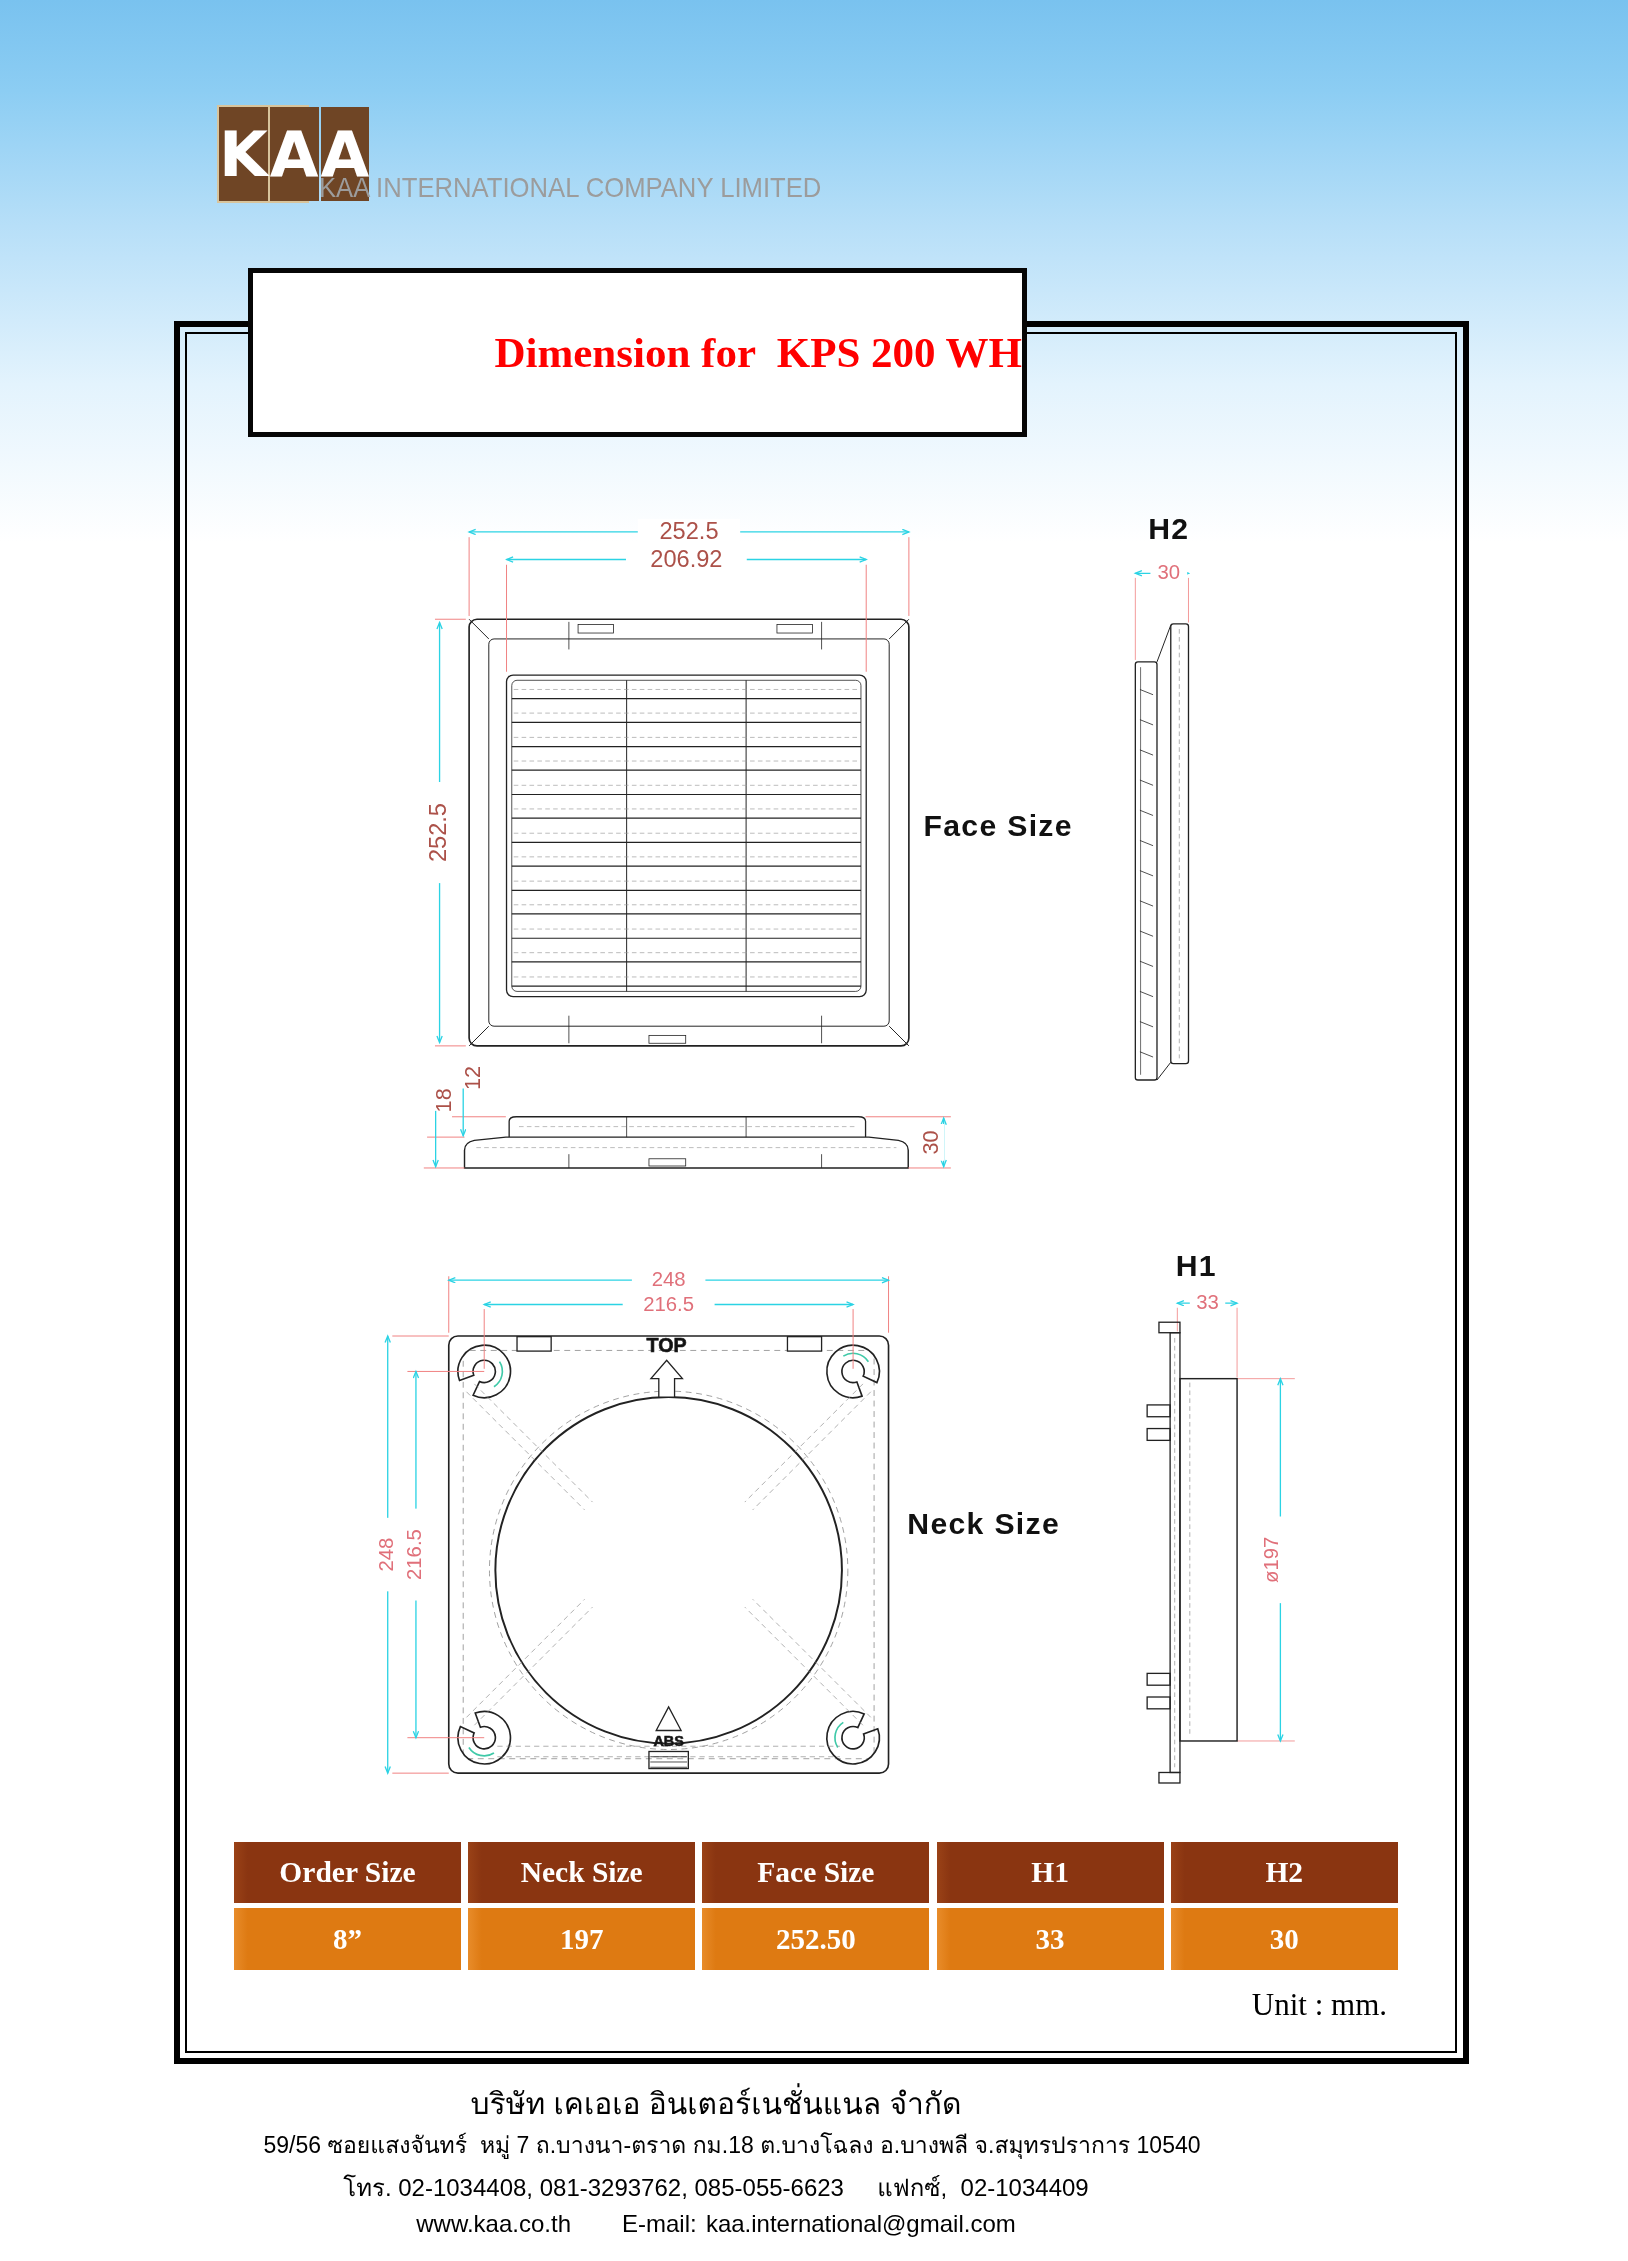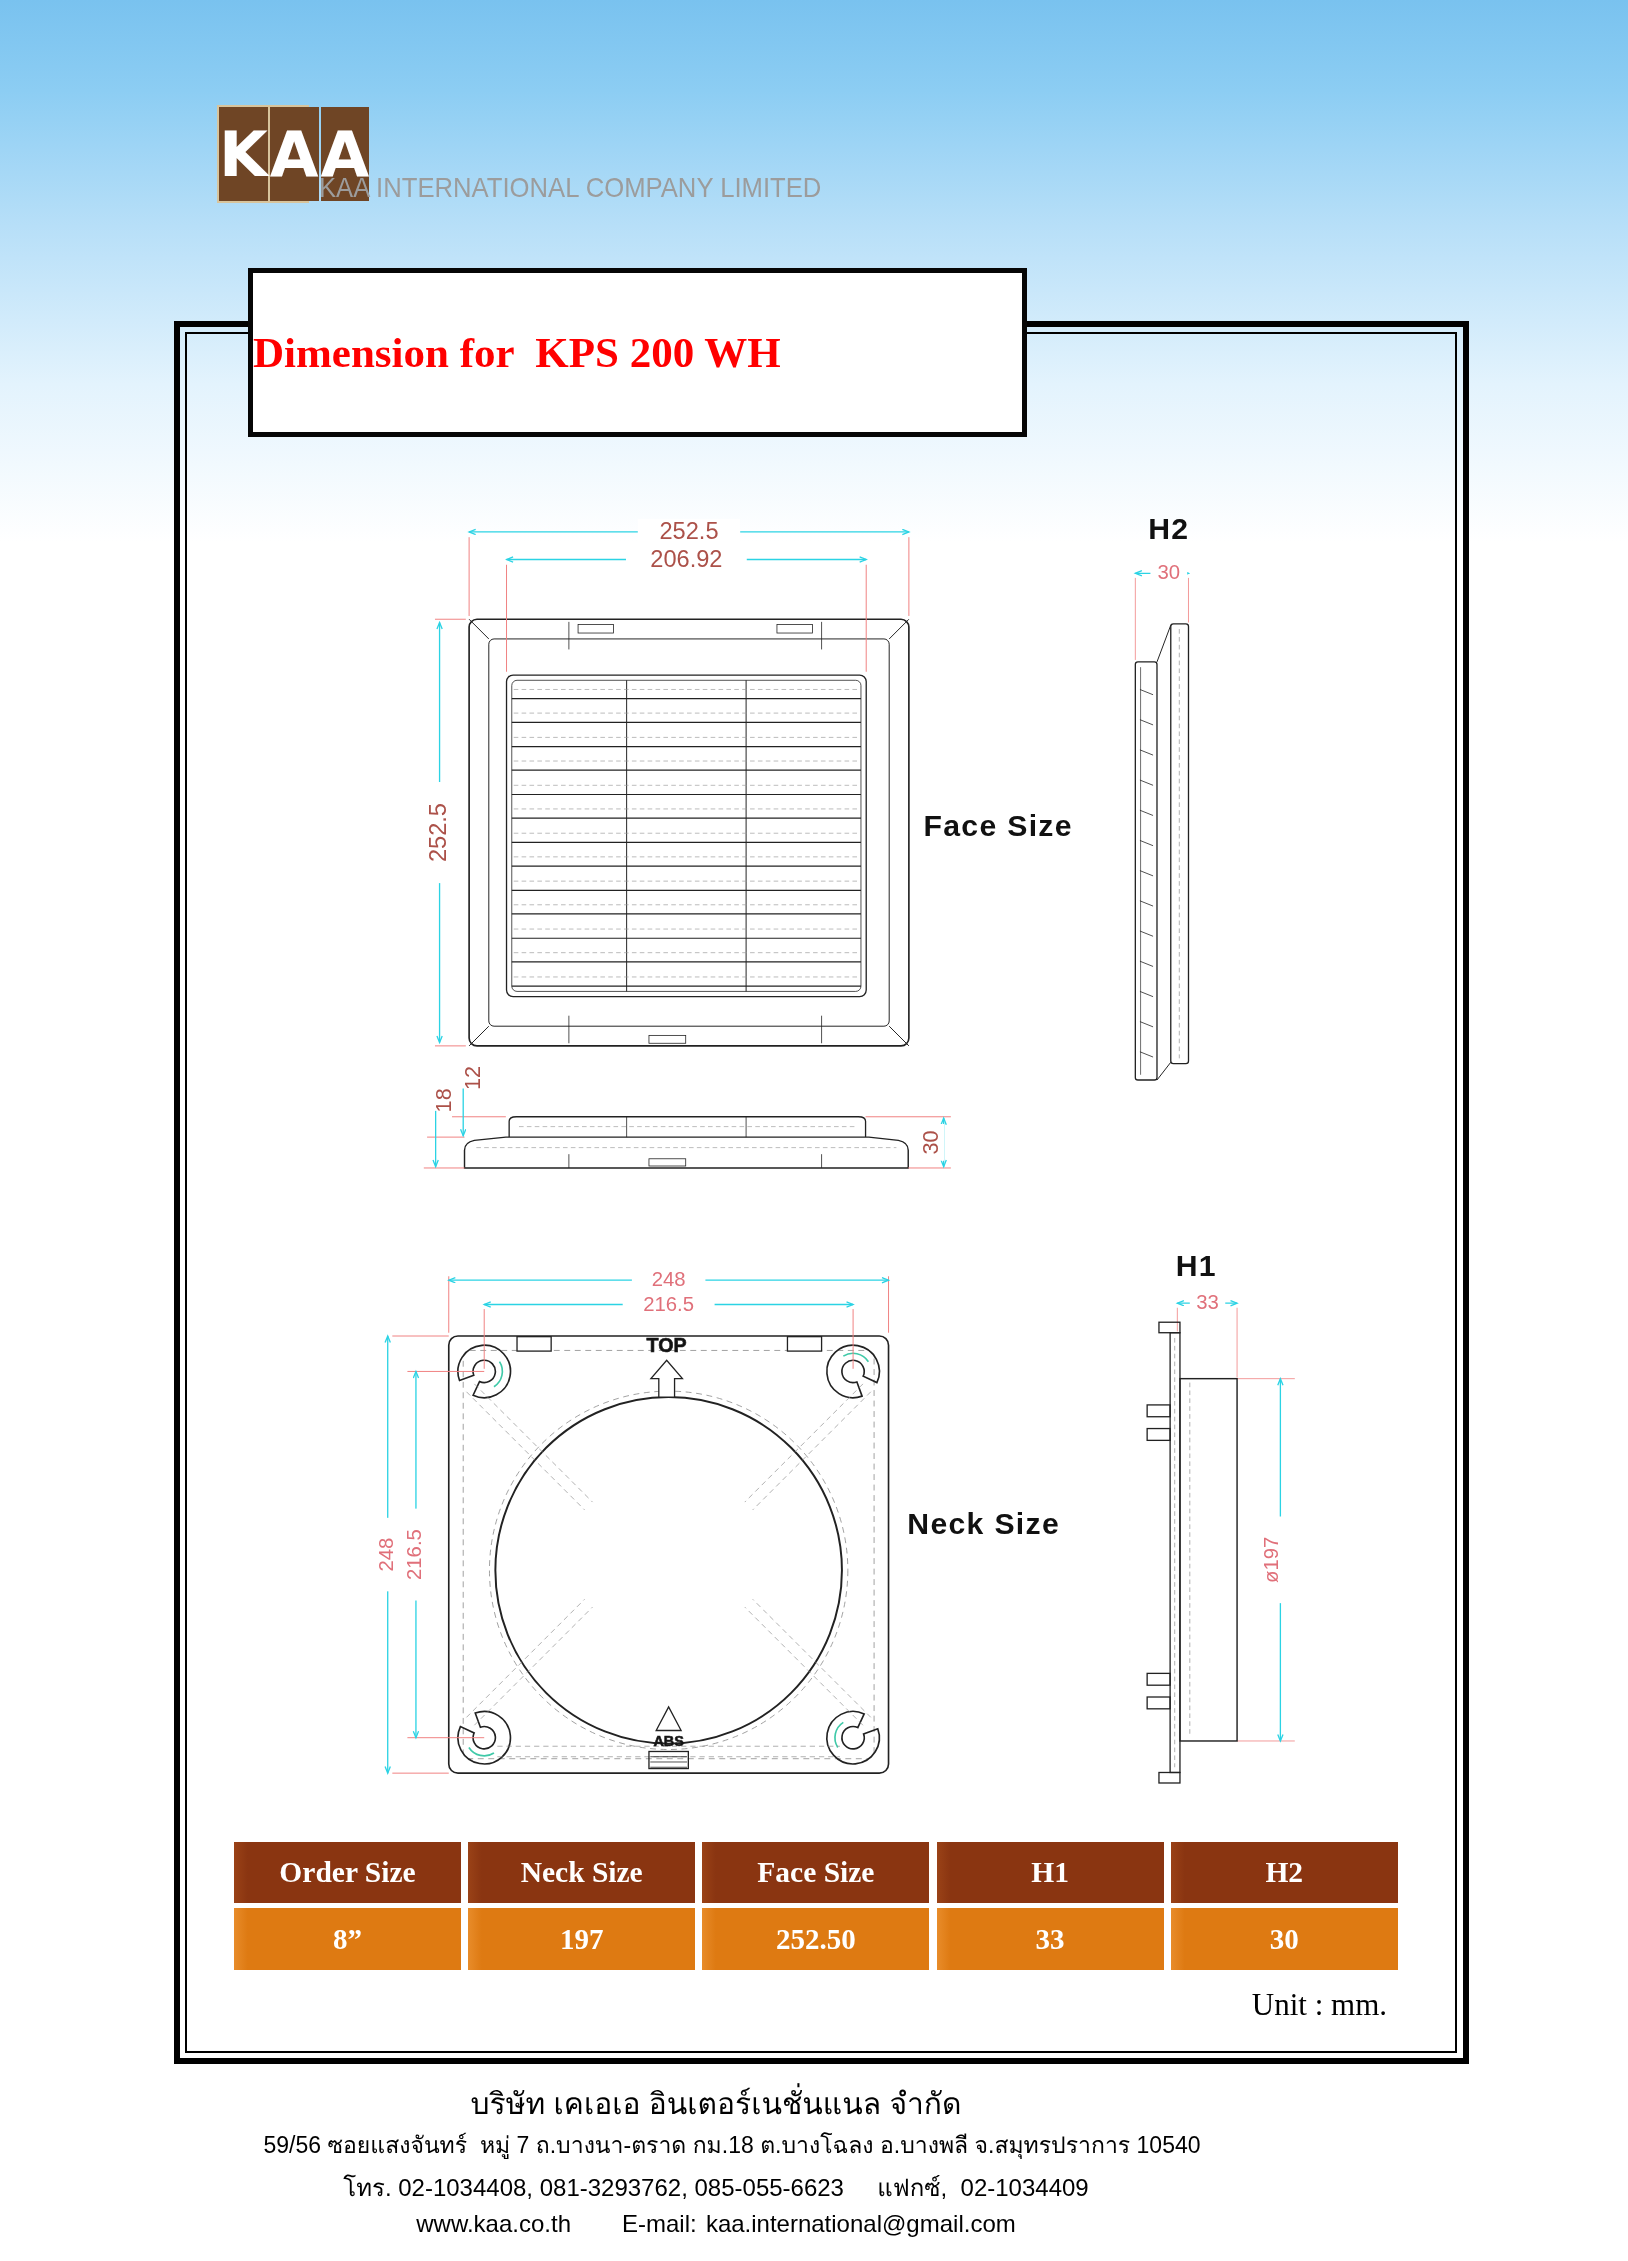--- a/index.html
+++ b/index.html
@@ -10,21 +10,21 @@
   
   .logo{left:217px;top:105px;width:92px;height:98px;background:#d8c49c;display:flex;gap:2px;padding:2px;box-sizing:border-box;}
   .logo .panel{flex:1;background:#6f4525;color:#ffffff;display:flex;align-items:center;justify-content:center;
     font-family:"DejaVu Sans",sans-serif;font-weight:800;font-size:63px;line-height:1;}
   .company-name{left:319px;top:172px;font-size:27.6px;color:#9c9c9c;letter-spacing:0px;transform:scaleX(.93);transform-origin:left;white-space:pre;}
   
   .frame-outer{left:174px;top:321px;width:1295px;height:1743px;border:6.6px solid #000;box-sizing:border-box;}
   .frame-inner{left:185px;top:332px;width:1272px;height:1721px;border:2px solid #000;box-sizing:border-box;}
   
   .title-box{left:248px;top:268px;width:779px;height:169px;background:#ffffff;border:5.9px solid #060606;box-sizing:border-box;
-    display:flex;align-items:center;justify-content:flex-start;}
+    display:flex;align-items:center;justify-content:flex-end;}
   .title-box span{font-family:"Liberation Serif",serif;font-weight:bold;font-size:43px;color:#ff0000;white-space:pre;}
   
   .drawing{left:368px;top:486px;width:1024px;height:1339px;}
   svg text{text-anchor:middle;dominant-baseline:middle;font-family:"Liberation Sans",sans-serif;}
   svg .dim{fill:#ac5149;font-size:36px;}
   svg .dimp{fill:#e0707a;font-size:31px;}
   svg .lbl{fill:#111;font-size:46px;font-weight:bold;letter-spacing:2px;}
   svg .cap{fill:#111;font-size:30px;font-weight:bold;}
   svg .abslbl{fill:#111;font-size:22px;font-weight:bold;}
   

